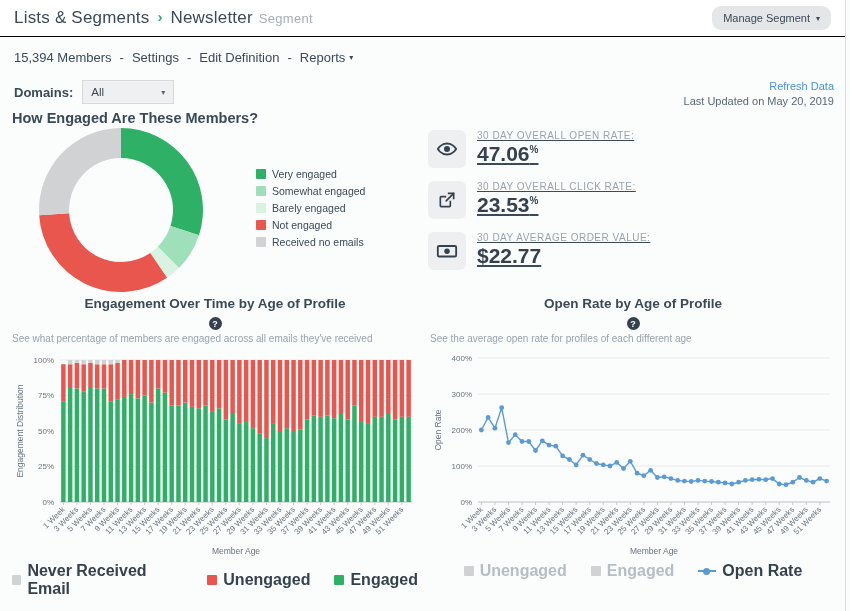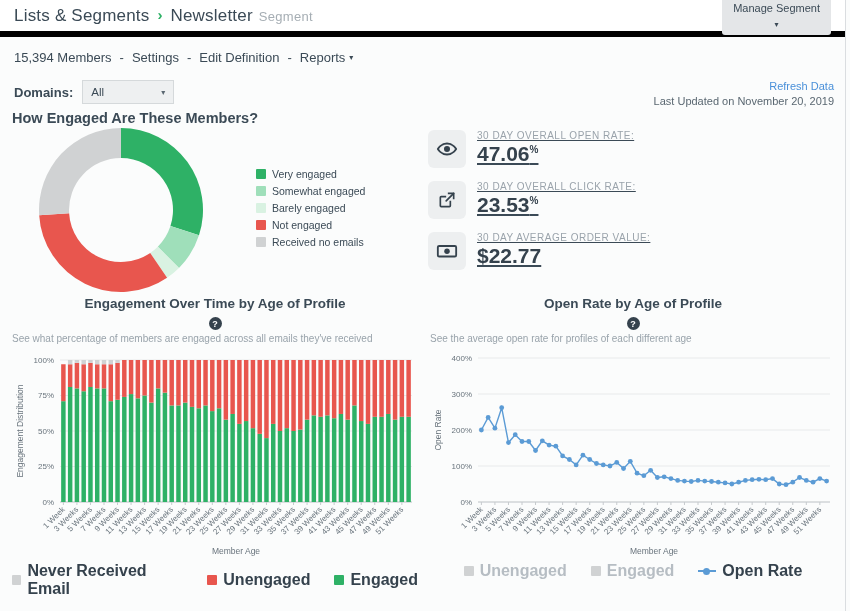--- a/index.html
+++ b/index.html
@@ -9,33 +9,33 @@
     background:#fbfcfc;
     color:#3b4a56;
     position:relative;
     overflow:hidden;
   }
   .edge-line { position:absolute; left:845px; top:0; width:1px; height:611px; background:#dadde0; }
 
   
   .topbar {
     position:absolute; top:0; left:0; width:845px; height:37px;
-    background:#fff; border-bottom:6px solid #000000;
+    background:#fff; border-bottom:1px solid #000000;
     display:flex; align-items:center; justify-content:space-between;
     padding:0 14px;
   }
   .breadcrumb { display:flex; align-items:baseline; }
   .crumb-root, .crumb-current { font-size:17px; color:#3b4a56; letter-spacing:.2px; }
   .crumb-root { cursor:pointer; }
   .crumb-sep { color:#2eb166; font-size:15px; font-weight:bold; margin:0 8px; position:relative; top:-1px; }
   .page-type { font-size:13px; color:#a6aeb4; margin-left:6px; letter-spacing:.3px; }
   .manage-btn {
-    background:#e4e6e8; border:none; border-radius:3px;
+    background:#e4e6e8; border:none; border-radius:9px;
     font-family:inherit; font-size:11px; color:#3b4a56;
-    padding:6px 11px; cursor:pointer; display:flex; align-items:center; gap:6px;flex-direction:column;
+    padding:6px 11px; cursor:pointer; display:flex; align-items:center; gap:6px;
   }
   .manage-btn .caret { font-size:8px; }
 
   
   .subheader { position:absolute; top:50px; left:14px; font-size:13px; display:flex; align-items:center; }
   .subheader .sep { margin:0 8px; color:#3b4a56; }
   .subheader a { color:#3b4a56; text-decoration:none; cursor:pointer; }
   .subheader .caret { font-size:8px; margin-left:4px; }
 
   .refresh-block { position:absolute; top:80px; right:16px; text-align:right;margin-left:20px; }
@@ -117,21 +117,21 @@
     <a>Settings</a>
     <span class="sep">-</span>
     <a>Edit Definition</a>
     <span class="sep">-</span>
     <a>Reports</a>
     <span class="caret">▾</span>
   </div>
 
   <div class="refresh-block">
     <a class="refresh-link">Refresh Data</a>
-    <div class="last-updated">Last Updated on November 20, 2019</div>
+    <div class="last-updated">Last Updated on May 20, 2019</div>
   </div>
 
   <div class="domains-row">
     <span class="domains-label">Domains:</span>
     <span class="domain-select">
       <span>All</span>
       <span class="caret">▾</span>
     </span>
   </div>
 

